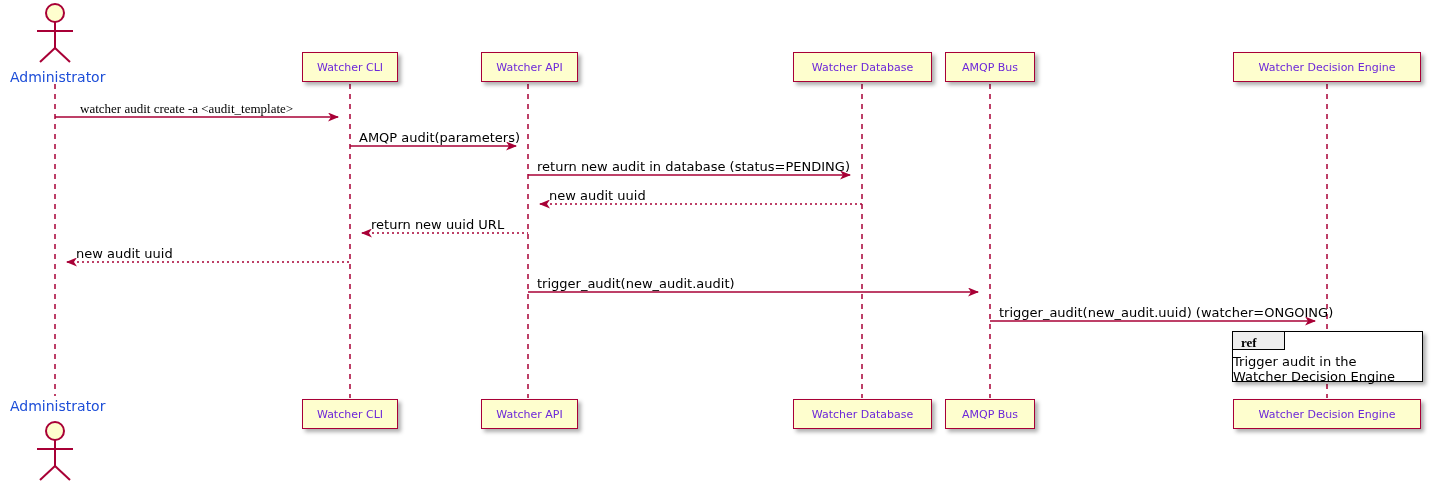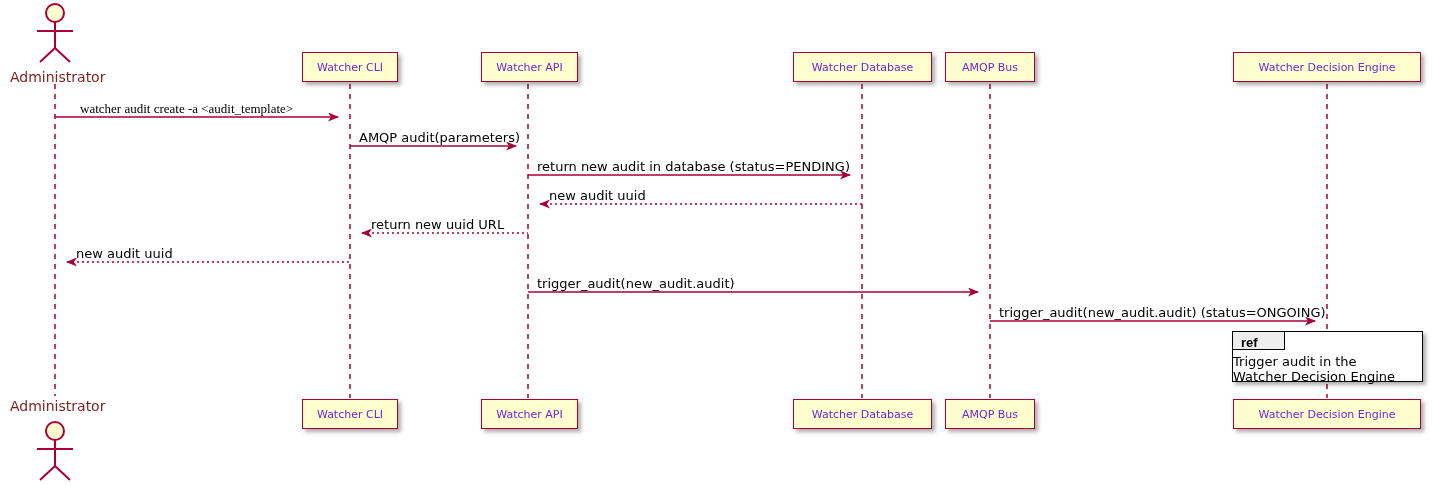--- a/index.html
+++ b/index.html
@@ -35,21 +35,21 @@
     justify-content: center;
     color: #6d28d9;
     font-size: 11px;
     font-family: "DejaVu Sans", sans-serif;
     white-space: nowrap;
     line-height: 1;
   }
   .actor-label {
     position: absolute;
     font-size: 14px;
-    color: #7f1d1d;
+    color: #1d4ed8;
     white-space: nowrap;
     font-family: "DejaVu Sans", sans-serif;
   }
   .msg-label {
     position: absolute;
     font-size: 13px;
     color: #000000;
     white-space: nowrap;
     font-family: "DejaVu Sans", sans-serif;
     line-height: 1;
@@ -69,21 +69,21 @@
     background: #EEEEEE;
     border-right: 1.5px solid #000000;
     border-bottom: 1.5px solid #000000;
     box-sizing: border-box;
   }
   .ref-tab-label {
     position: absolute;
     font-size: 13px;
     font-weight: bold;
     color: #000000;
-    font-family: Liberation Sans, sans-serif;
+    font-family: Liberation Serif, serif;
     line-height: 1;
   }
   .ref-text {
     position: absolute;
     font-size: 13px;
     color: #000000;
     font-family: "DejaVu Sans", sans-serif;
     white-space: nowrap;
     line-height: 15px;
     text-align: left;
@@ -180,21 +180,21 @@
   <div class="participant-box" style="left:945px; top:399px; width:90px; height:30px;">AMQP Bus</div>
   <div class="participant-box" style="left:1233px; top:399px; width:188px; height:30px;">Watcher Decision Engine</div>
 
   <div class="msg-label" style="left:80px; top:102px;font-family:Liberation Serif, serif;">watcher audit create -a &lt;audit_template&gt;</div>
   <div class="msg-label" style="left:359px; top:131px;">AMQP audit(parameters)</div>
   <div class="msg-label" style="left:537px; top:160px;">return new audit in database (status=PENDING)</div>
   <div class="msg-label" style="left:549px; top:189px;">new audit uuid</div>
   <div class="msg-label" style="left:371px; top:218px;">return new uuid URL</div>
   <div class="msg-label" style="left:76px; top:247px;">new audit uuid</div>
   <div class="msg-label" style="left:537px; top:277px;">trigger_audit(new_audit.audit)</div>
-  <div class="msg-label" style="left:999px; top:306px;">trigger_audit(new_audit.audit) (status=ONGOING)</div>
+  <div class="msg-label" style="left:999px; top:306px;">trigger_audit(new_audit.uuid) (watcher=ONGOING)</div>
 
   <div class="ref-box" style="left:1232px; top:331px; width:191px; height:51px;">
     <div class="ref-tab" style="width:52px;"></div>
     <div class="ref-tab-label" style="left:8px; top:4px;">ref</div>
     <div class="ref-text" style="left:0; top:22px; width:191px;">Trigger audit in the</div>
     <div class="ref-text" style="left:0; top:37px; width:191px;">Watcher Decision Engine</div>
   </div>
 
 </div>
 

